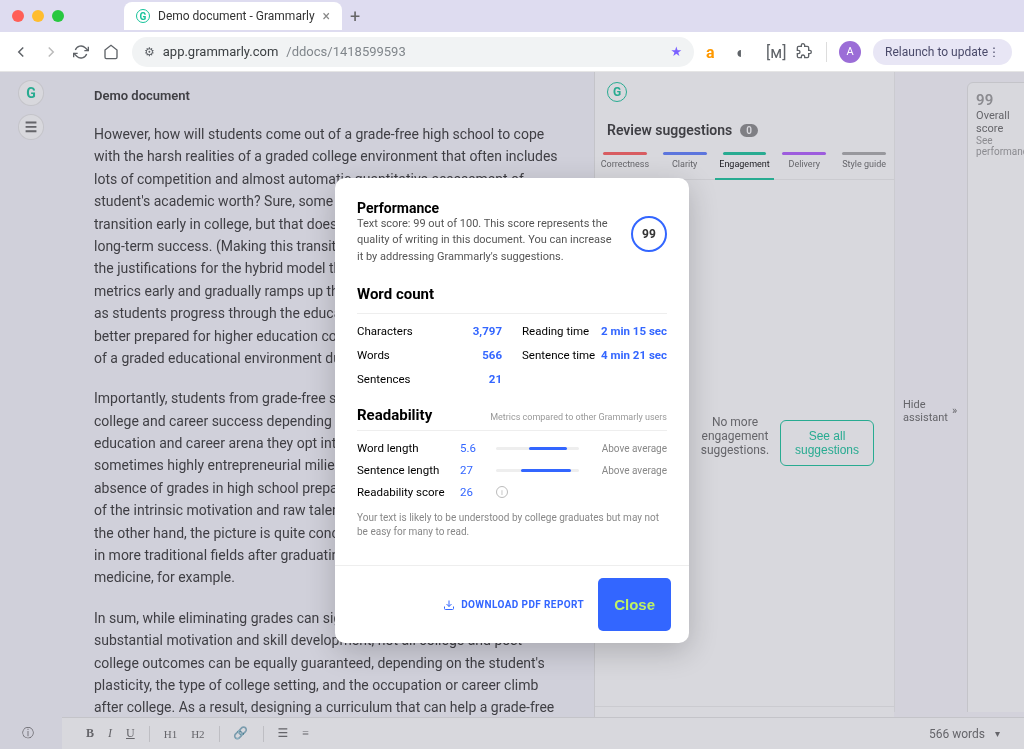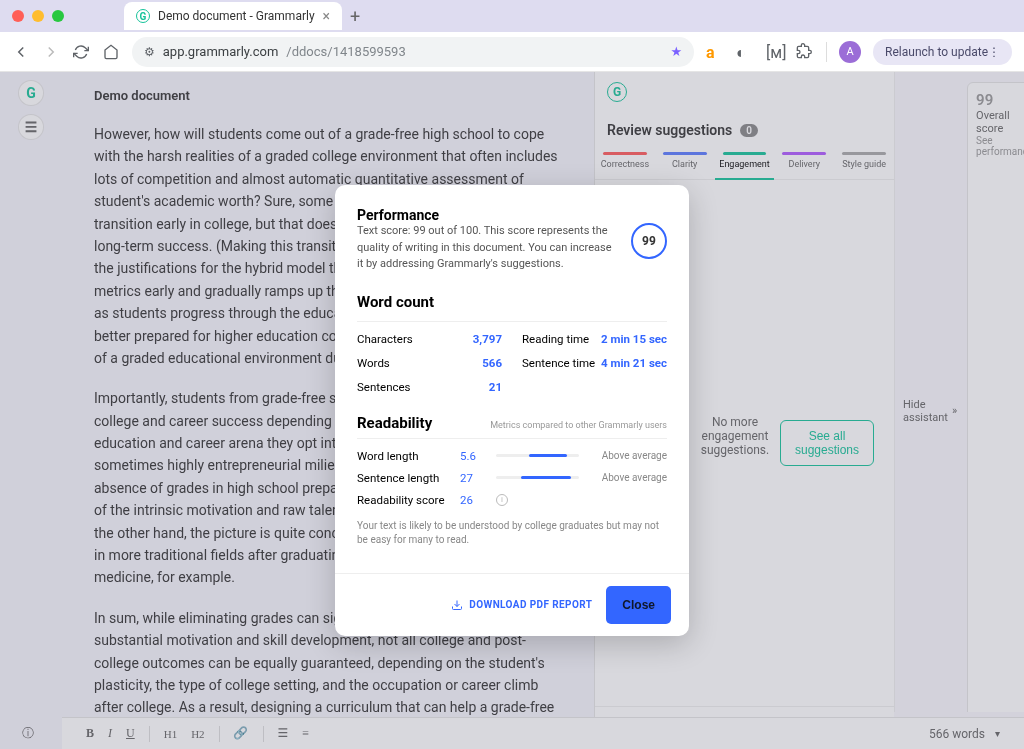--- a/index.html
+++ b/index.html
@@ -91,21 +91,21 @@
 .read-row { display:flex; align-items:center; gap:8px; font-size:11.5px; padding:4px 0;}
 .read-row .label { width:95px;}
 .read-row .val { font-weight:400; color:#3366ff; width:28px;}
 .mini-bar { flex:1; height:3px; background:#eee; border-radius:2px; position:relative;}
 .mini-bar .fill { position:absolute; height:100%; background:#3366ff; border-radius:2px;}
 .read-cap { font-size:10px; color:#888; width:80px; text-align:right;}
 .read-note-h { font-size:9px; color:#999; text-align:right; margin-top:-6px; margin-bottom:6px;}
 .read-note { font-size:10px; color:#888; line-height:1.4; margin-top:8px; padding-bottom:4px;}
 .modal-foot { border-top:1px solid #eee; padding:12px 18px; display:flex; justify-content:flex-end; gap:14px; align-items:center;}
 .dl-btn { font-size:10px; font-weight:700; color:#3366ff; letter-spacing:0.4px; display:flex; gap:6px; align-items:center; cursor:pointer;}
-.close-btn { background:#3366ff; color:#0f172a; border:none; border-radius:5px; padding:12px 16px; font-size:12px; font-weight:600; cursor:pointer;}
+.close-btn { background:#3366ff; color:#bef264; border:none; border-radius:5px; padding:18px 16px; font-size:15px; font-weight:600; cursor:pointer;}
 .info-ic { width:12px; height:12px; border:1px solid #bbb; border-radius:50%; display:inline-flex; align-items:center; justify-content:center; font-size:8px; color:#bbb;}
 </style>
 </head>
 <body>
 
 <div class="titlebar">
   <div class="traffic-lights">
     <div class="tl red"></div>
     <div class="tl yellow"></div>
     <div class="tl green"></div>

